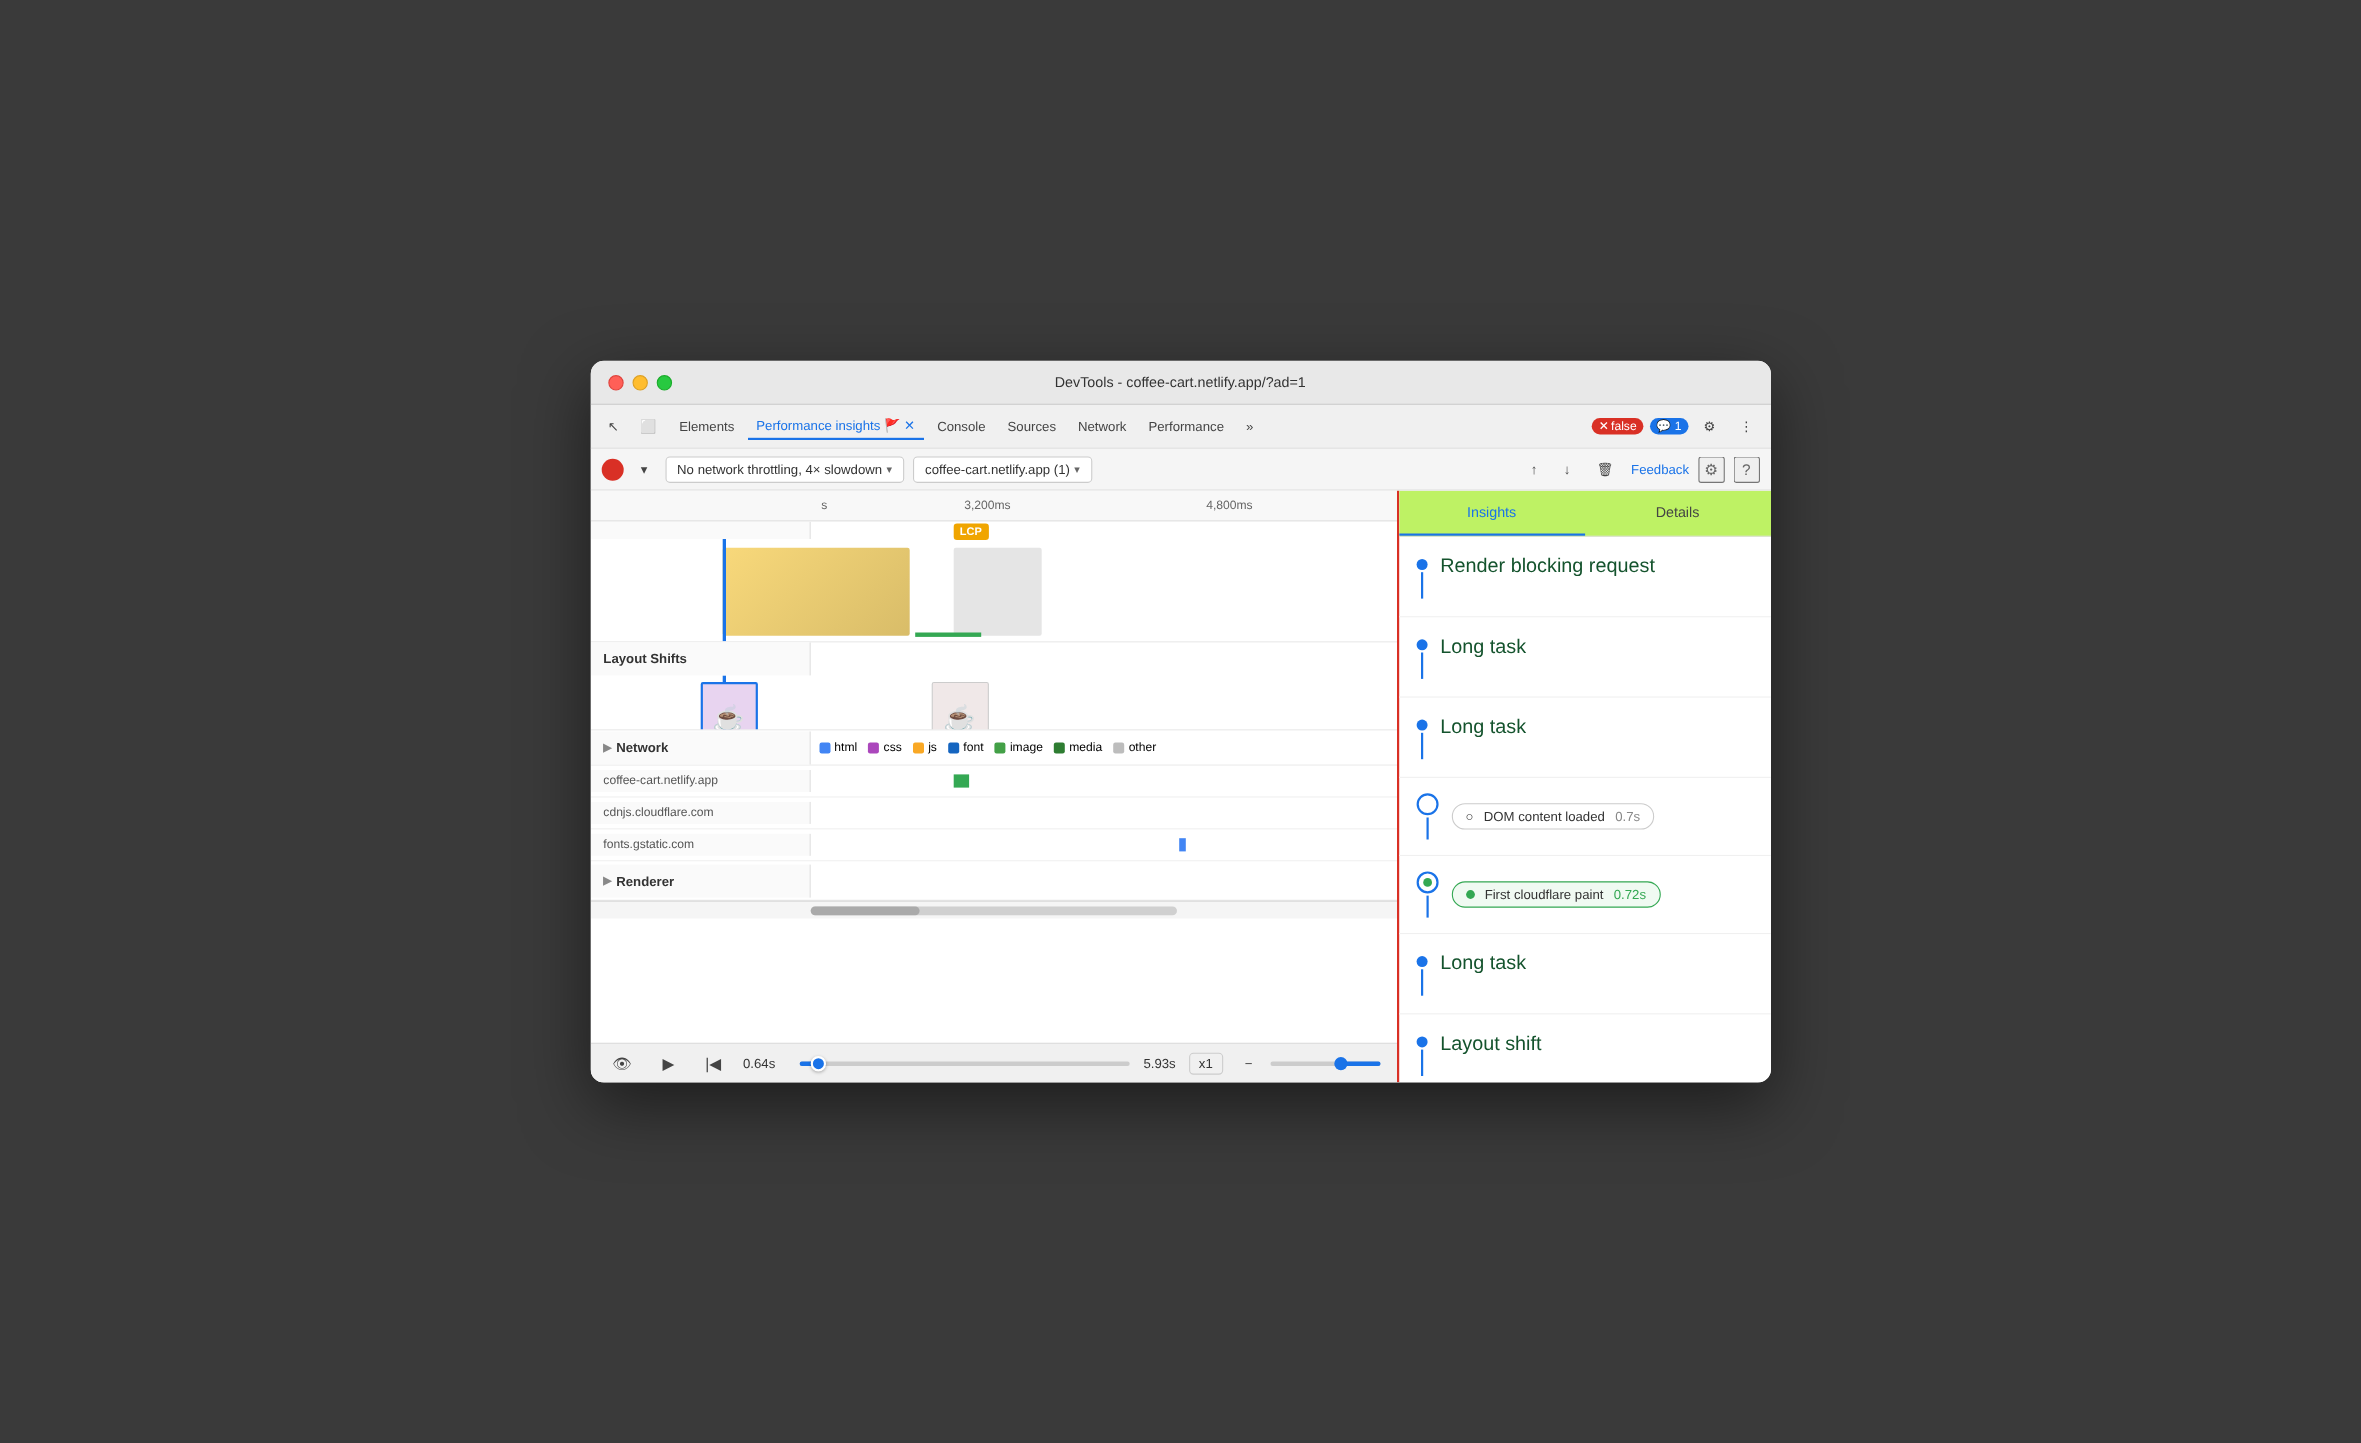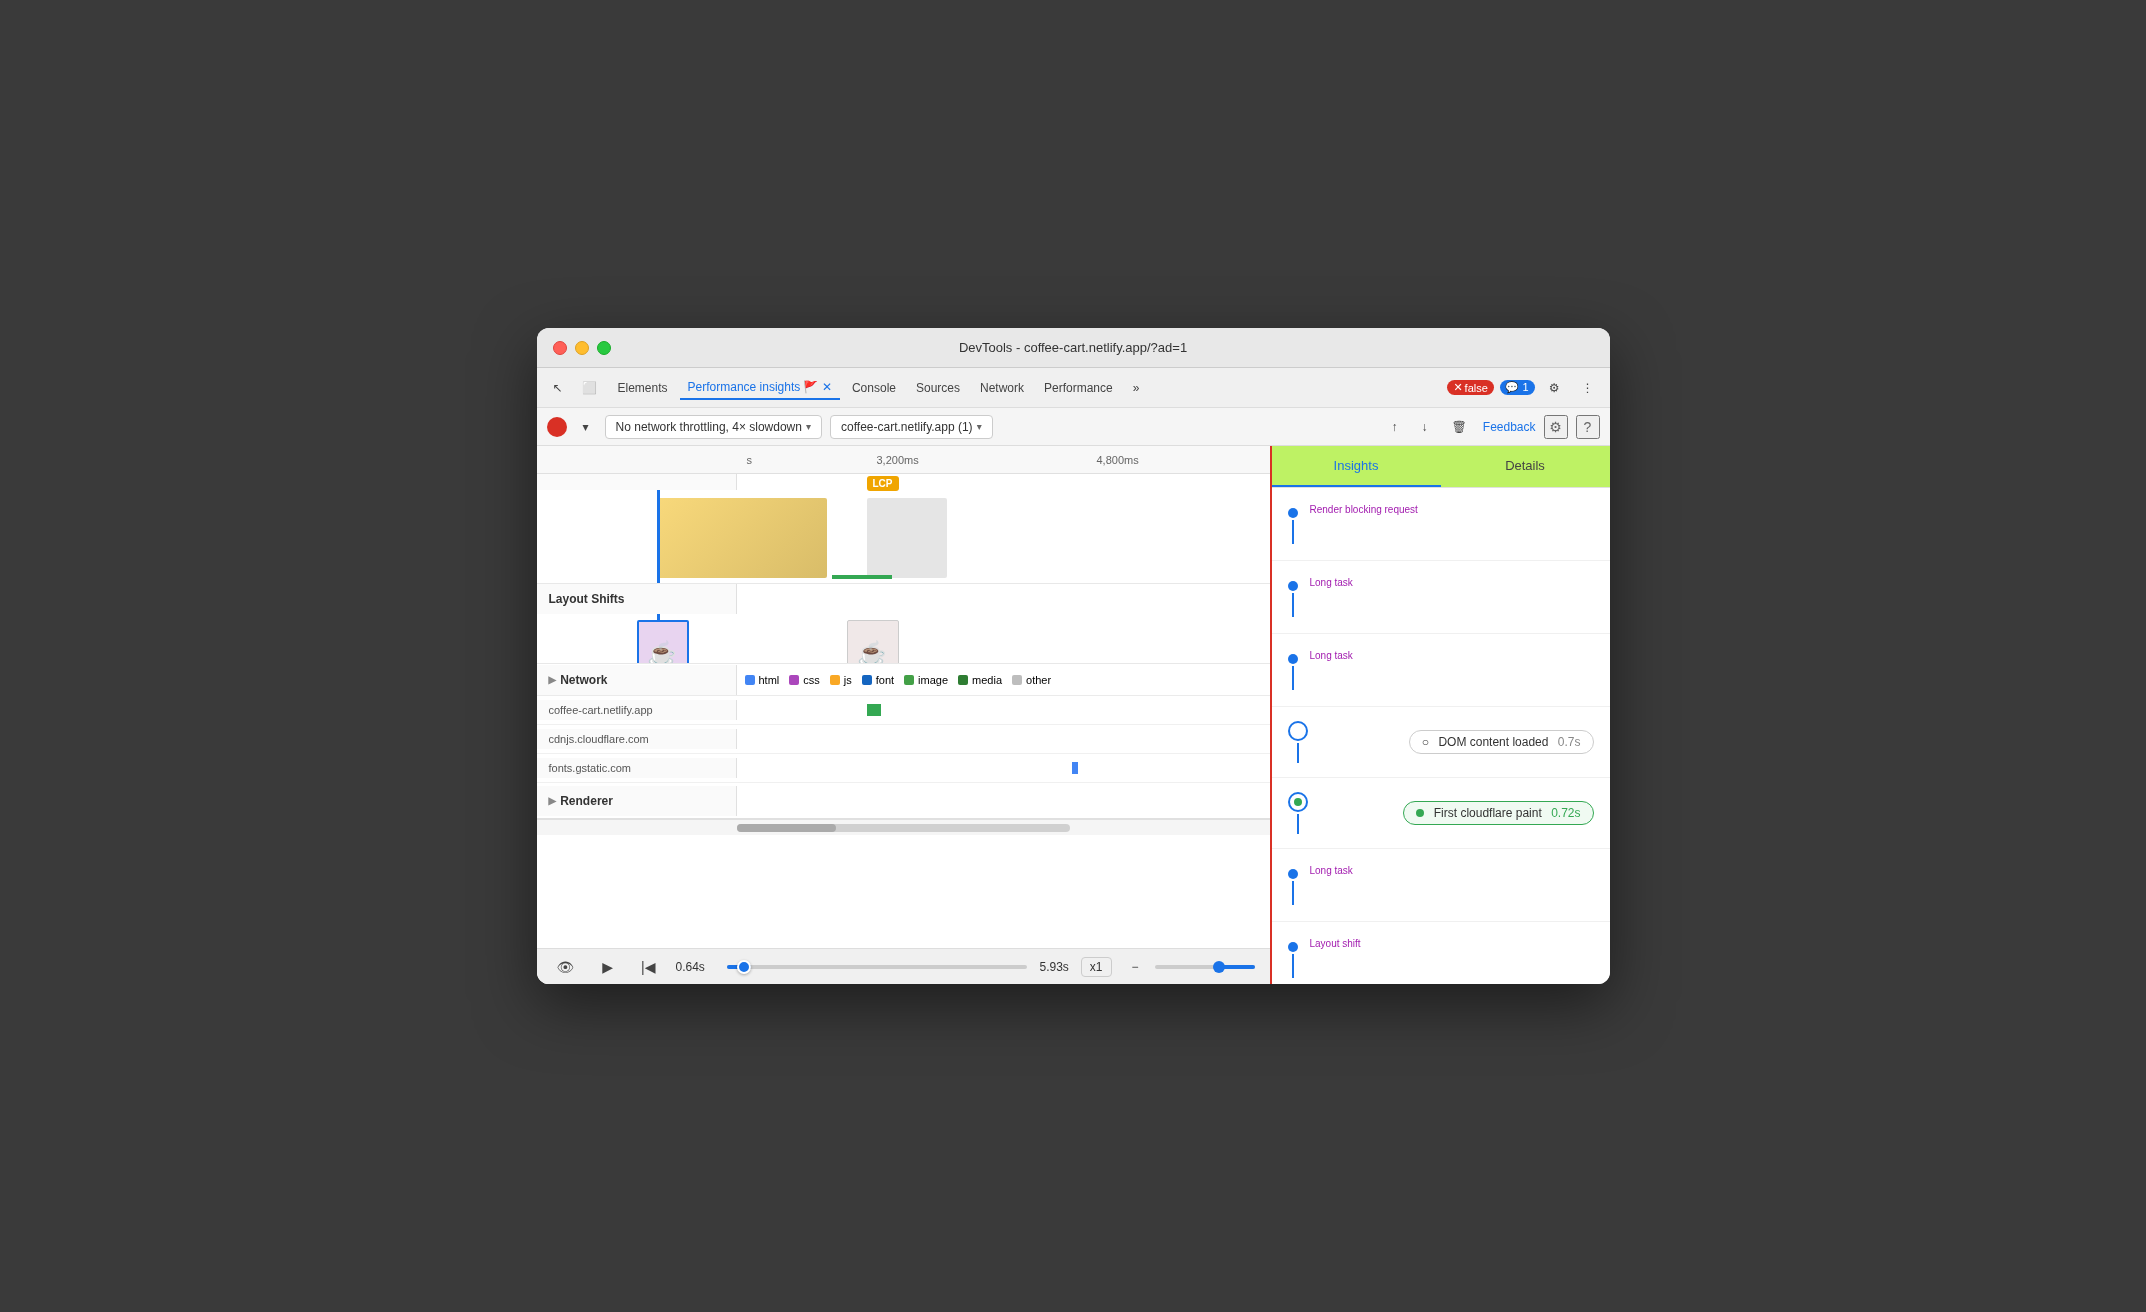--- a/index.html
+++ b/index.html
@@ -461,22 +461,22 @@
     }
     .insights-dot {
       width: 10px;
       height: 10px;
       border-radius: 50%;
       background: #1a73e8;
       margin-top: 4px;
       flex-shrink: 0;
     }
     .insights-link {
-      color: #a21caf;
-      font-size: 10px;
+      color: #14532d;
+      font-size: 18px;
       text-decoration: none;
       cursor: pointer;
       font-weight: 400;
     }
     .insight-milestone {
       display: flex;
       align-items: center;
       padding: 14px 16px;
       border-bottom: 1px solid #f0f0f0;
       gap: 12px;
@@ -495,21 +495,20 @@
     .milestone-inner {
       width: 8px;
       height: 8px;
       border-radius: 50%;
     }
     .milestone-label {
       display: flex;
       align-items: center;
       gap: 8px;
       flex: 1;
-      justify-content: flex-end;
     }
     .milestone-pill {
       padding: 4px 12px;
       border-radius: 16px;
       border: 1px solid #ccc;
       font-size: 12px;
       color: #333;
       background: white;
     }
     .milestone-pill.green {

